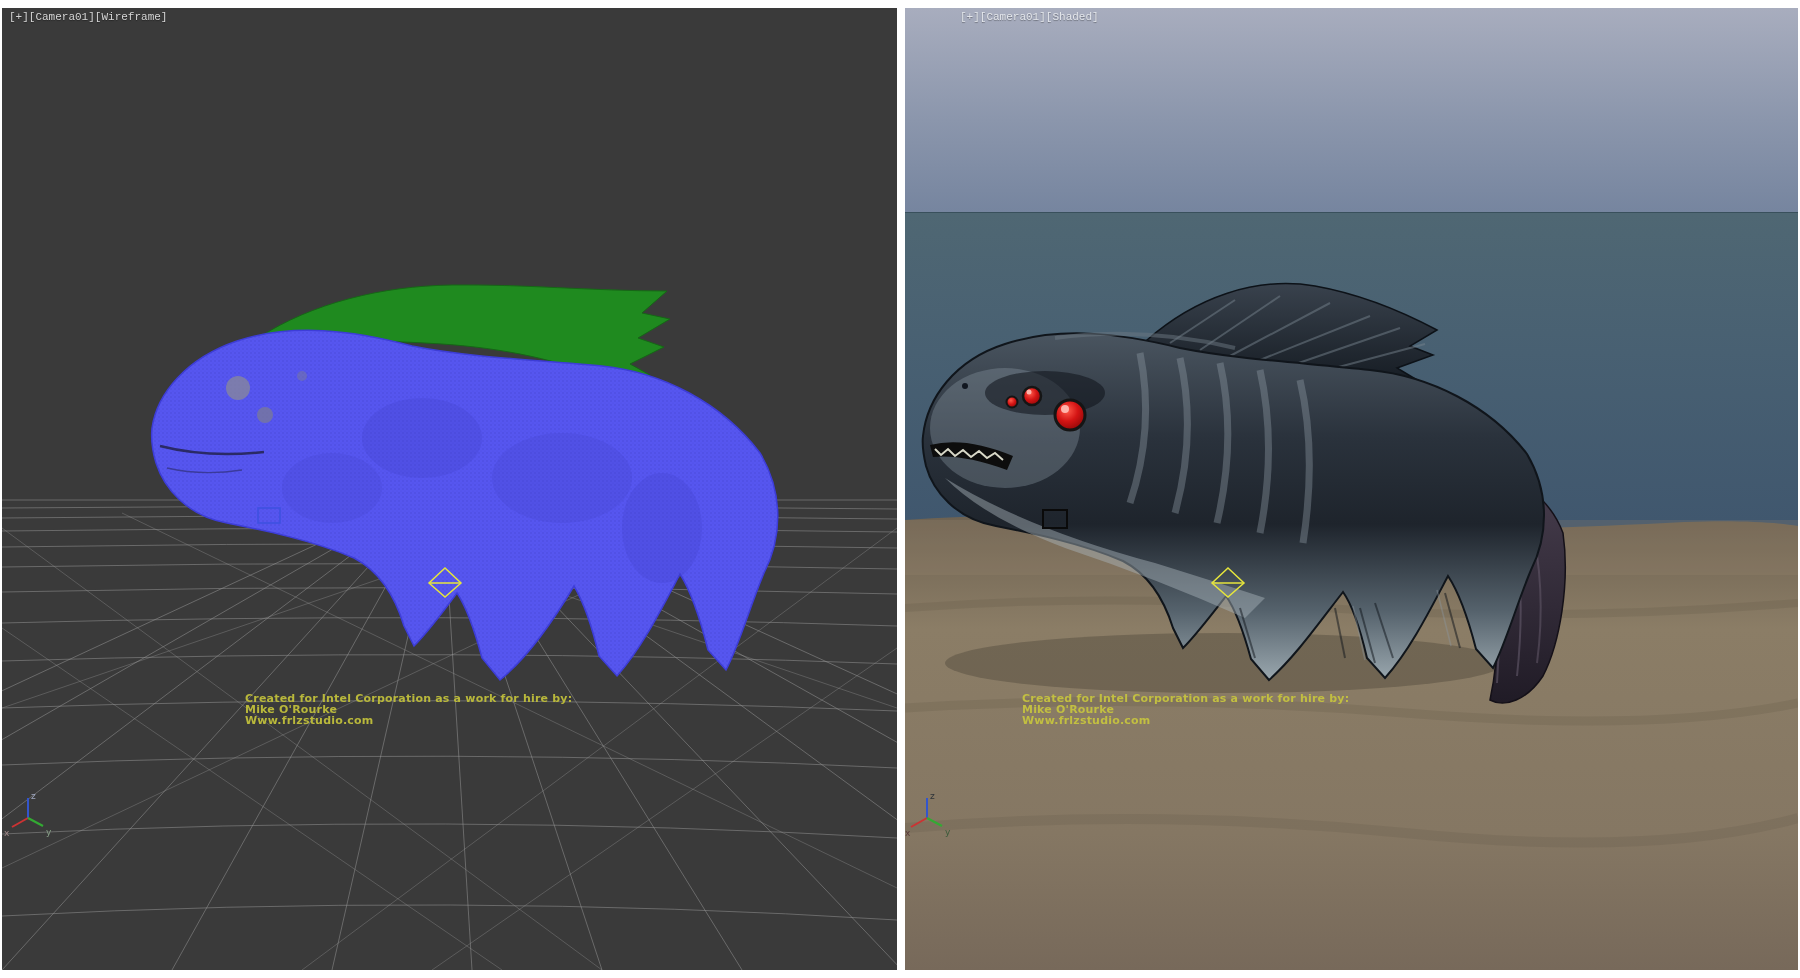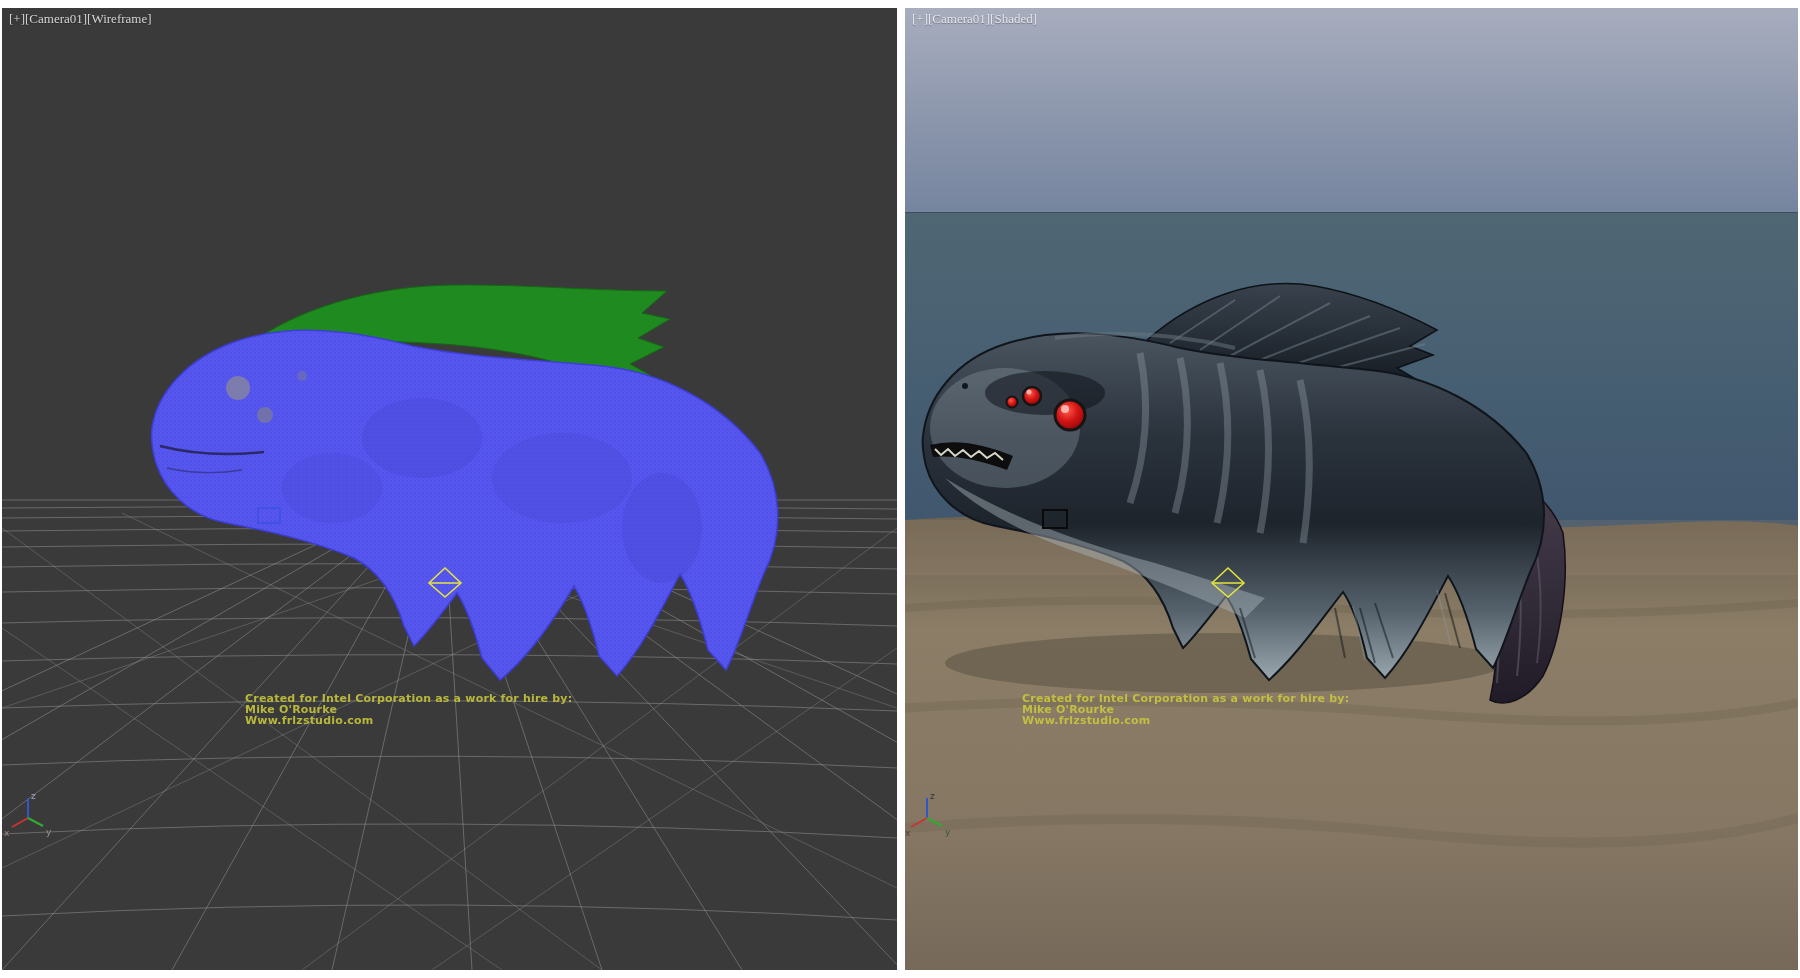--- a/index.html
+++ b/index.html
@@ -2,21 +2,21 @@
 <html><head>
 <meta charset="utf-8">
 <style>
   html,body{margin:0;padding:0;background:#ffffff;}
   .stage{position:relative;width:1800px;height:978px;background:#ffffff;overflow:hidden;
          font-family:"DejaVu Sans",sans-serif;}
   .viewport{position:absolute;top:8px;height:962px;overflow:hidden;}
   #vp-left{left:2px;width:895px;background:#3a3a3a;}
   #vp-right{left:905px;width:893px;background:#40576e;}
   .vp-label{position:absolute;top:3px;left:7px;z-index:50;
-            font-family:Liberation Serif, serif;font-size:13px;color:#d6d6d6;
+            font-family:Liberation Mono, monospace;font-size:11px;color:#d6d6d6;
             text-shadow:0 1px 1px rgba(0,0,0,.35);cursor:default;white-space:nowrap;}
   .vp-label span{cursor:pointer;}
   svg.overlay{position:absolute;left:0;top:0;z-index:10;}
   .sky-upper{position:absolute;left:0;top:0;width:100%;height:204px;
              background:linear-gradient(180deg,#a8adbe 0%,#8b96ac 55%,#76859f 100%);}
   .sky-lower{position:absolute;left:0;top:204px;width:100%;height:310px;
              background:linear-gradient(180deg,#4f6773 0%,#486072 45%,#40576e 100%);
              border-top:1px solid #39505c;}
   .watermark{position:absolute;z-index:40;color:#b9b83b;
              font-family:"DejaVu Sans",sans-serif;font-size:11px;font-weight:bold;
@@ -307,21 +307,21 @@
       <g>
         <line x1="22" y1="810" x2="22" y2="790" stroke="#3355cc" stroke-width="2"></line>
         <line x1="22" y1="810" x2="6" y2="819" stroke="#cc3333" stroke-width="2"></line>
         <line x1="22" y1="810" x2="37" y2="818" stroke="#33aa33" stroke-width="2"></line>
         <text x="25" y="791" font-size="9" fill="#2e3338">z</text>
         <text x="0" y="828" font-size="9" fill="#5a3a3a">x</text>
         <text x="40" y="827" font-size="9" fill="#3a5a3a">y</text>
       </g>
     </svg>
 
-    <div class="vp-label" style="color:#e4e7ec;">
+    <div class="vp-label" style="color:#e4e7ec;margin-left:48px;">
       <span>[+]</span><span>[Camera01]</span><span>[Shaded]</span>
     </div>
 
     <div class="watermark" id="wm-right">
       <div>Created for Intel Corporation as a work for hire by:</div>
       <div>Mike O'Rourke</div>
       <div>Www.frlzstudio.com</div>
     </div>
   </div>
 

